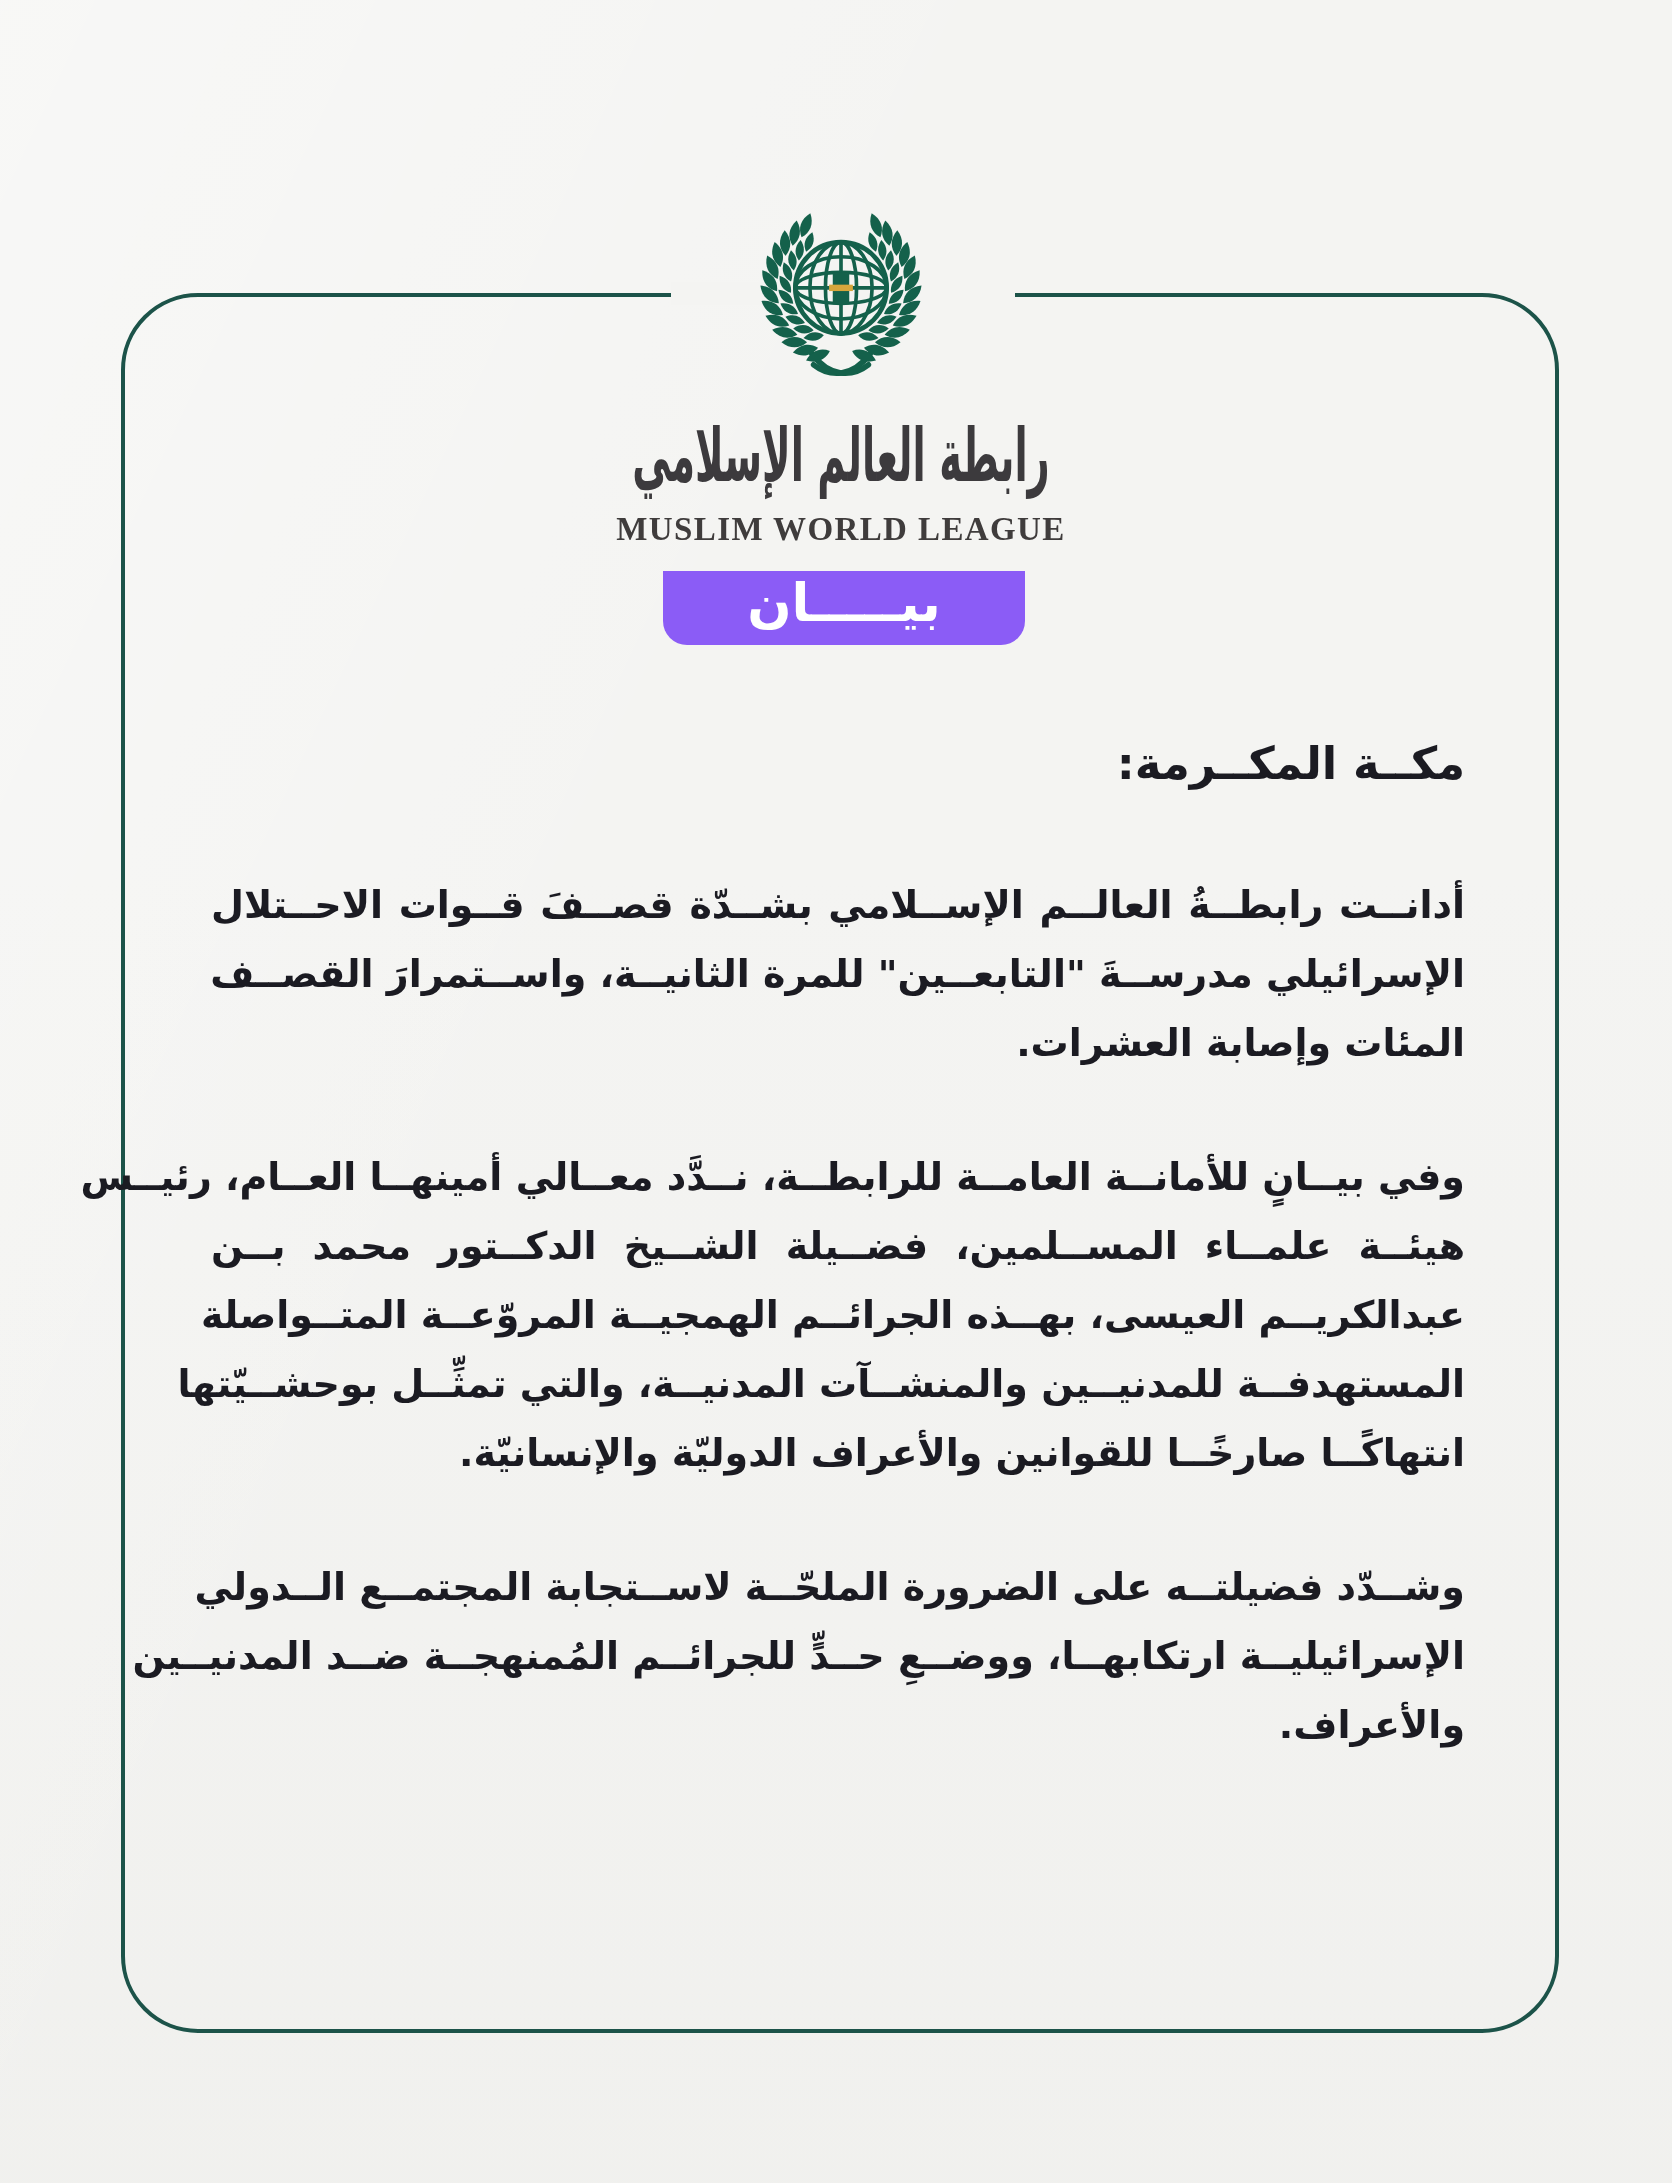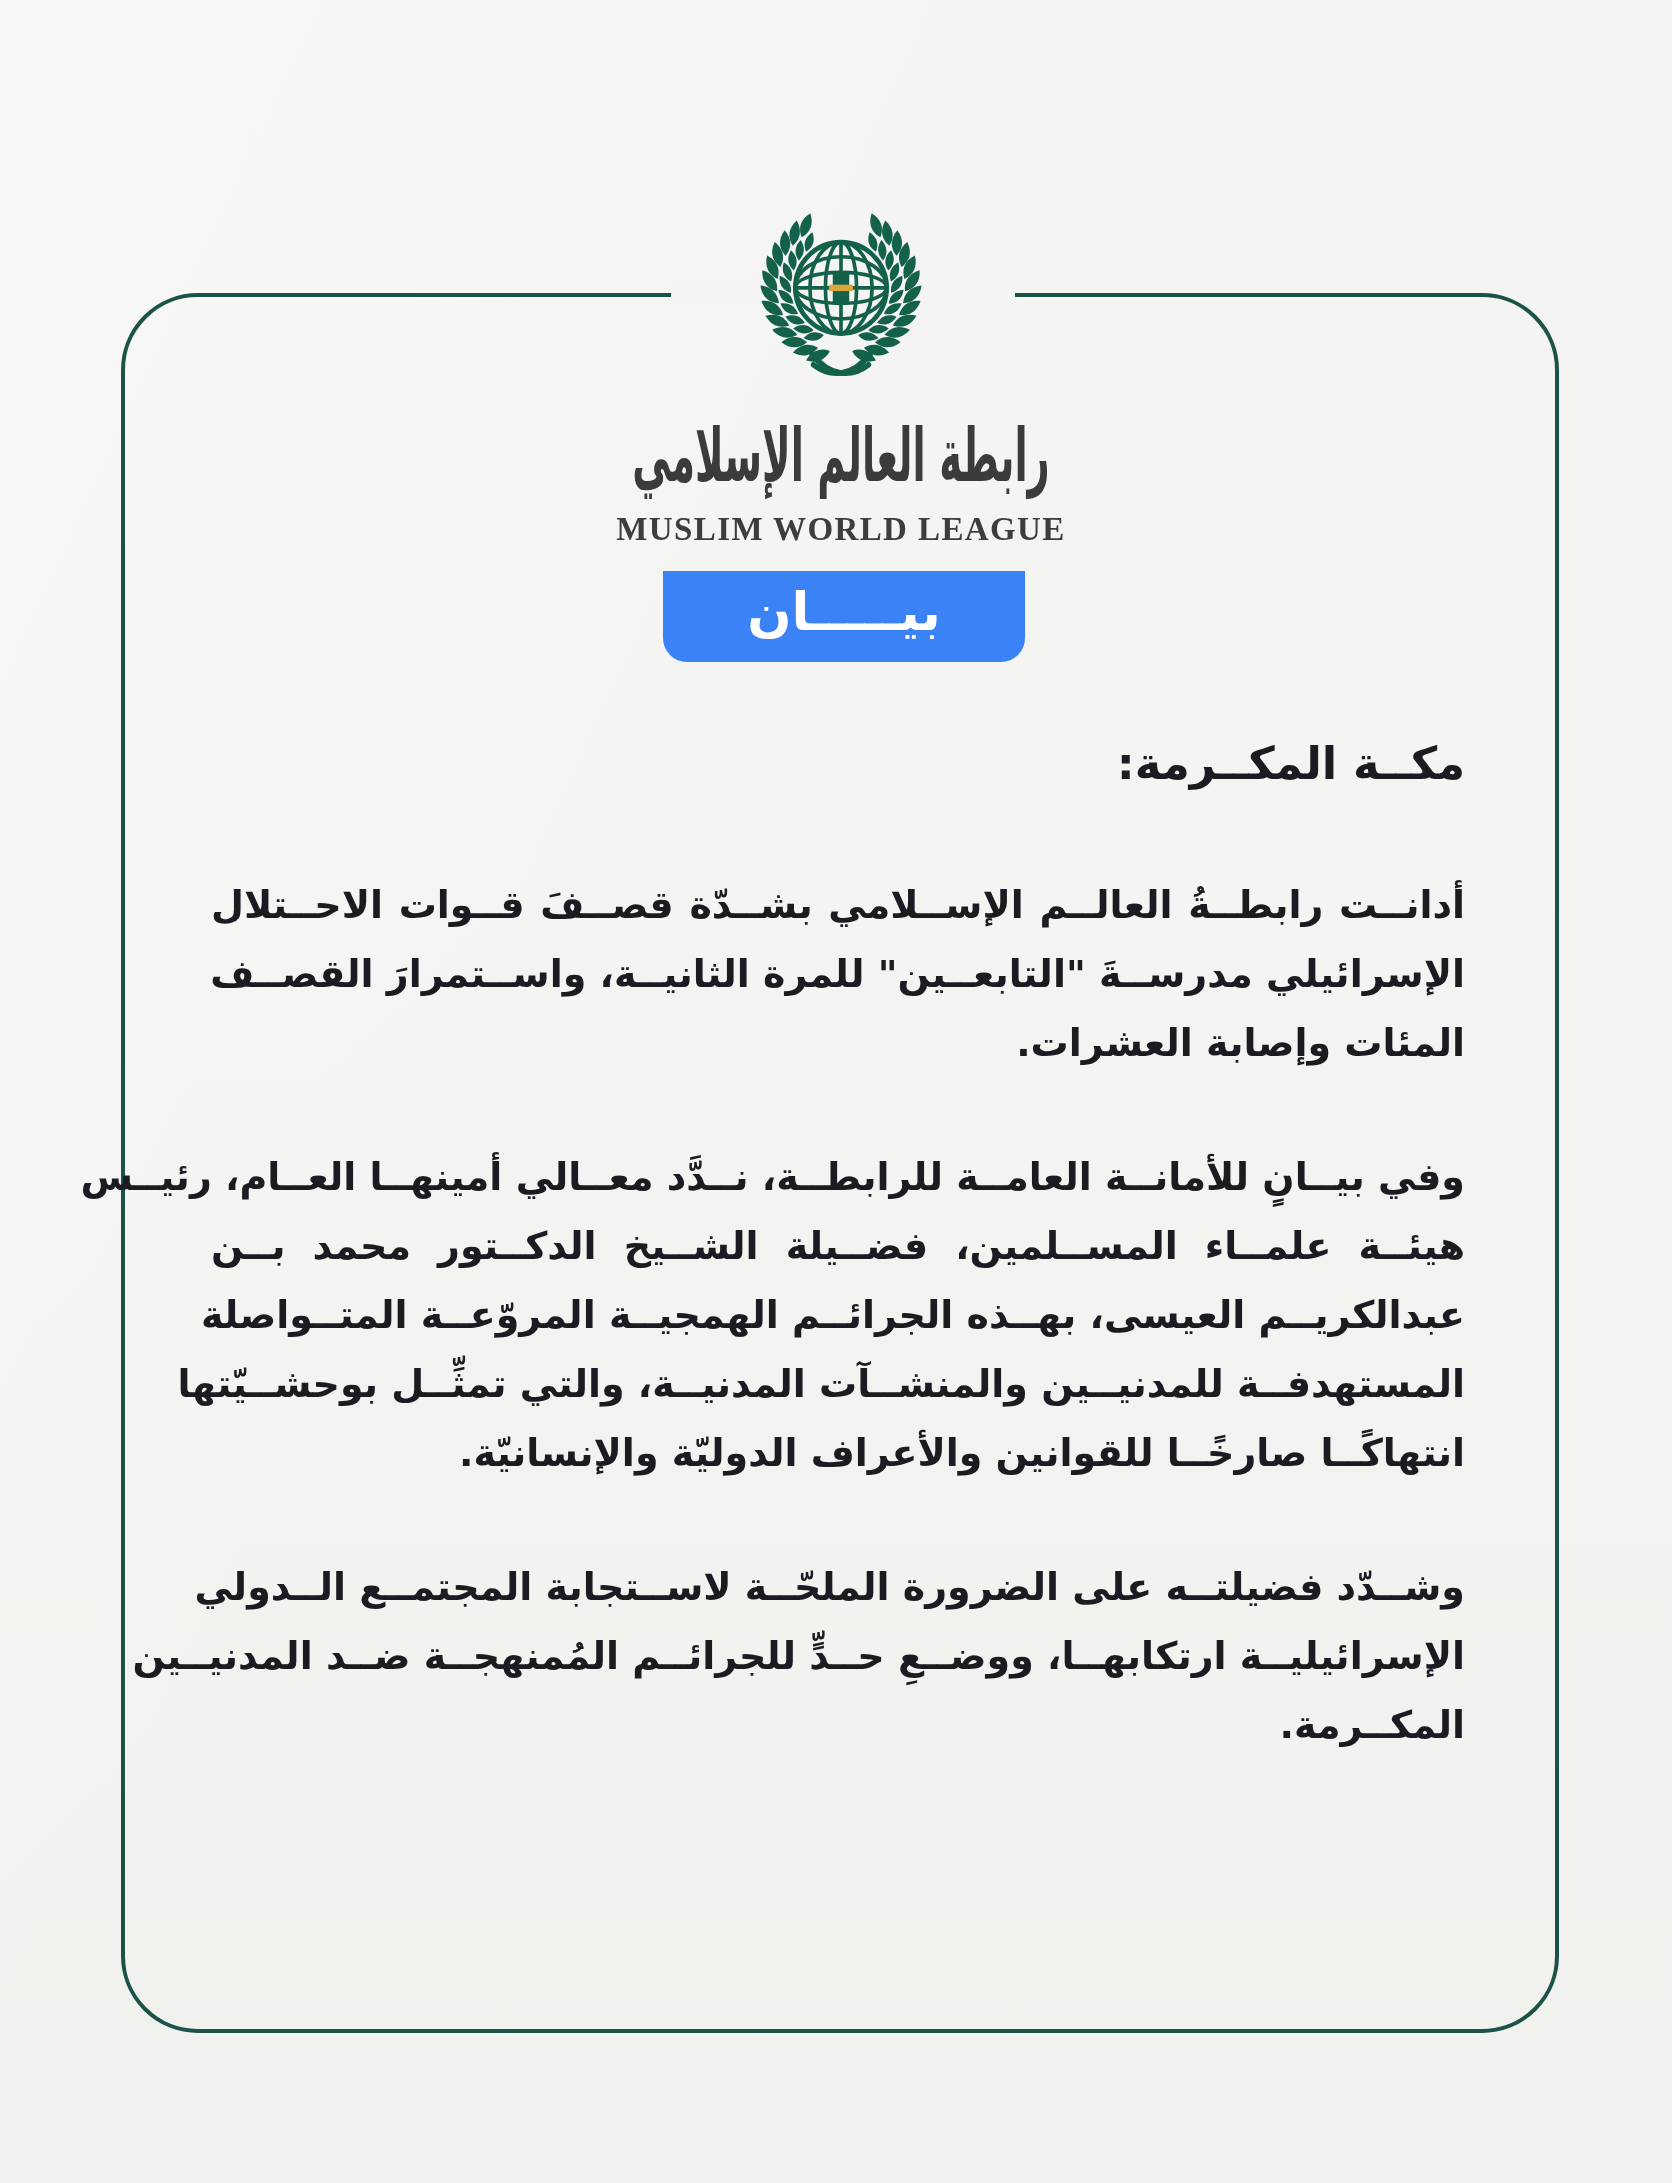--- a/index.html
+++ b/index.html
@@ -38,22 +38,22 @@
     transform:scaleX(.52);transform-origin:center;
     direction:rtl;white-space:nowrap;
   }
   .english-name{
     position:absolute;left:485px;top:511px;width:712px;
     text-align:center;
     font-family:"Liberation Serif","DejaVu Serif",serif;
     font-weight:700;font-size:33px;letter-spacing:1.4px;color:#3F3C3C;
   }
   .banner{
-    position:absolute;left:663px;top:571px;width:362px;height:91px;
-    background:#3b82f6;border-radius:0 0 24px 24px;
+    position:absolute;left:663px;top:571px;width:362px;height:74px;
+    background:#8b5cf6;border-radius:0 0 24px 24px;
     display:flex;align-items:center;justify-content:center;
   }
   .banner-label{
     color:#ffffff;font-size:52px;font-weight:700;line-height:1;
     direction:rtl;padding-bottom:9.8px;
   }
   .statement{
     position:absolute;left:211px;top:729px;width:1254px;
     direction:rtl;color:#1B1B22;font-weight:700;
   }
@@ -157,17 +157,17 @@
       <div class="para">
         <div class="line">وفي بيــانٍ للأمانــة العامــة للرابطــة، نــدَّد معــالي أمينهــا العــام، رئيــس</div>
         <div class="line">هيئــة علمــاء المســلمين، فضــيلة الشــيخ الدكــتور محمد بــن</div>
         <div class="line">عبدالكريــم العيسى، بهــذه الجرائــم الهمجيــة المروّعــة المتــواصلة</div>
         <div class="line">المستهدفــة للمدنيــين والمنشــآت المدنيــة، والتي تمثِّــل بوحشــيّتها</div>
         <div class="line last">انتهاكًــا صارخًــا للقوانين والأعراف الدوليّة والإنسانيّة.</div>
       </div>
       <div class="para">
         <div class="line">وشــدّد فضيلتــه على الضرورة الملحّــة لاســتجابة المجتمــع الــدولي</div>
         <div class="line">الإسرائيليــة ارتكابهــا، ووضــعِ حــدٍّ للجرائــم المُمنهجــة ضــد المدنيــين</div>
-        <div class="line last">المكــرمة.</div>
+        <div class="line last">والأعراف.</div>
       </div>
     </div>
 </div>
 
 
 </body></html>

